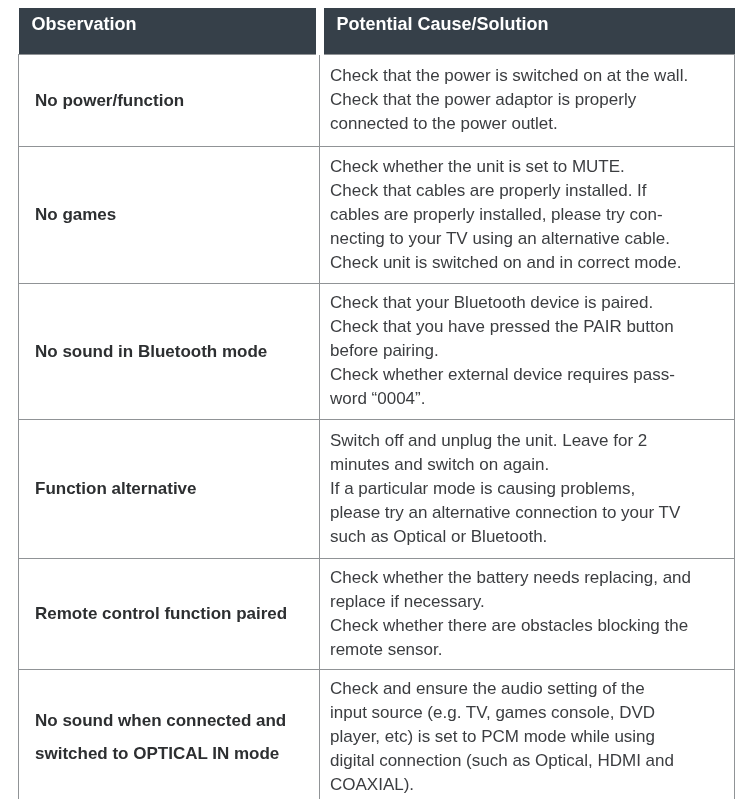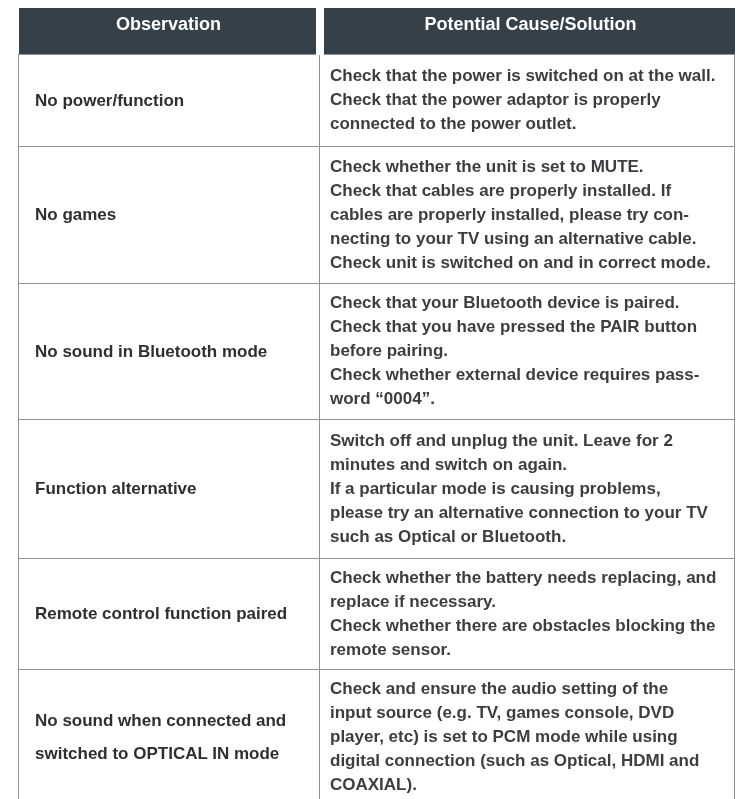--- a/index.html
+++ b/index.html
@@ -28,21 +28,21 @@
     width: 716px;
     border-collapse: collapse;
     table-layout: fixed;
     border-bottom: 3px solid var(--bottom-border);
   }
   thead th {
     background: var(--header-bg);
     color: var(--header-text);
     font-size: 18px;
     font-weight: 700;
-    text-align: center;
+    text-align: left;
     height: 46px;
     padding: 4px 10px 16px 13px;
     vertical-align: middle;
     border-bottom: 1px solid var(--grid-line);
   }
   thead th.col-observation { border-right: 8px solid #ffffff; }
   tbody td {
     border: 1px solid var(--grid-line);
     vertical-align: middle;
     white-space: pre-line;
@@ -50,21 +50,21 @@
     padding: 7px 10px;
   }
   td.obs {
     color: var(--observation-text);
     font-weight: 700;
     line-height: 33px;
     padding-left: 16px;
   }
   td.sol {
     color: var(--solution-text);
-    font-weight: 700;
+    font-weight: 400;
     line-height: 24px;
     margin-top: 31px;
   }
   tr.r1 { height: 92px; }
   tr.r2 { height: 137px; }
   tr.r3 { height: 136px; }
   tr.r4 { height: 139px; }
   tr.r5 { height: 109px; }
   tr.r6 { height: 121px; }
 </style>

